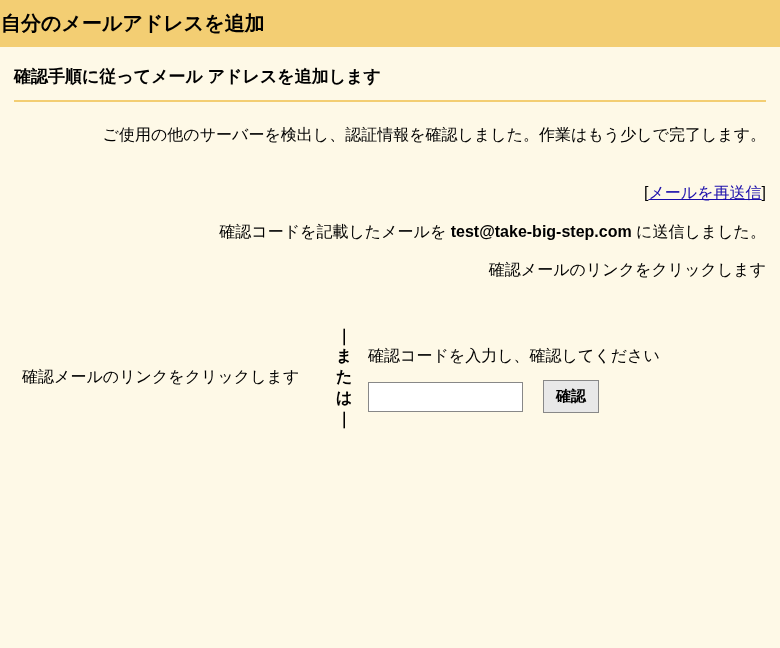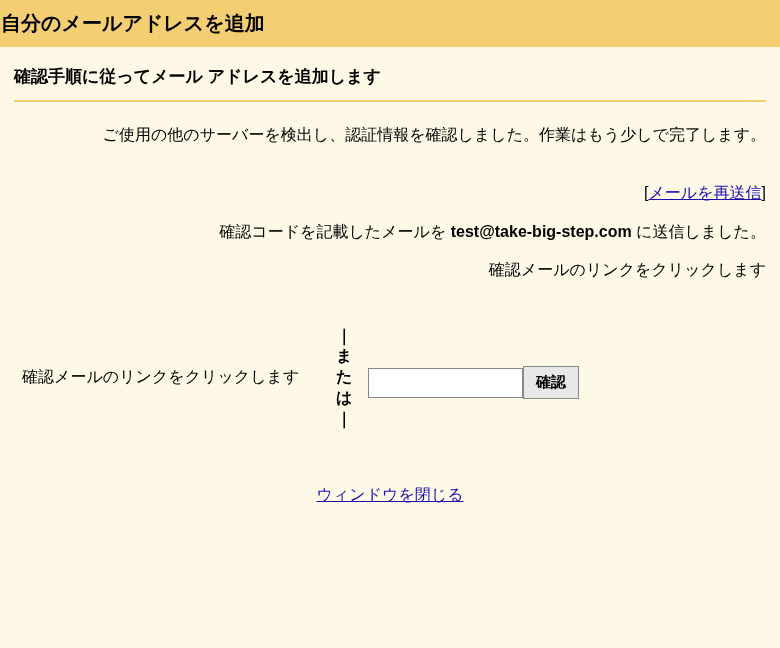--- a/index.html
+++ b/index.html
@@ -82,21 +82,21 @@
     .right-col {
       flex: 1.3;
       font-size: 16px;
       line-height: 1.8;
       padding-left: 12px;
     }
     .input-row {
       margin-top: 10px;
       display: flex;
       align-items: center;
-      gap: 0;
+      gap: 20px;
     }
     .code-input {
       width: 155px;
       height: 30px;
       border: 1px solid #888;
       padding: 2px 6px;
       font-size: 14px;
       background: #fff;
     }
     .confirm-button {
@@ -141,23 +141,21 @@
 
     <div class="divider-col">
       <span>｜</span>
       <span>ま</span>
       <span>た</span>
       <span>は</span>
       <span>｜</span>
     </div>
 
     <div class="right-col">
+      <div>確認コードを入力し、確認してください</div>
       <div class="input-row">
         <input type="text" class="code-input" style="">
         <button class="confirm-button">確認</button>
       </div>
     </div>
   </div>
 
-  <div class="close-link-wrap">
-    <a class="link">ウィンドウを閉じる</a>
-  </div>
 </div>
 
 </body></html>

